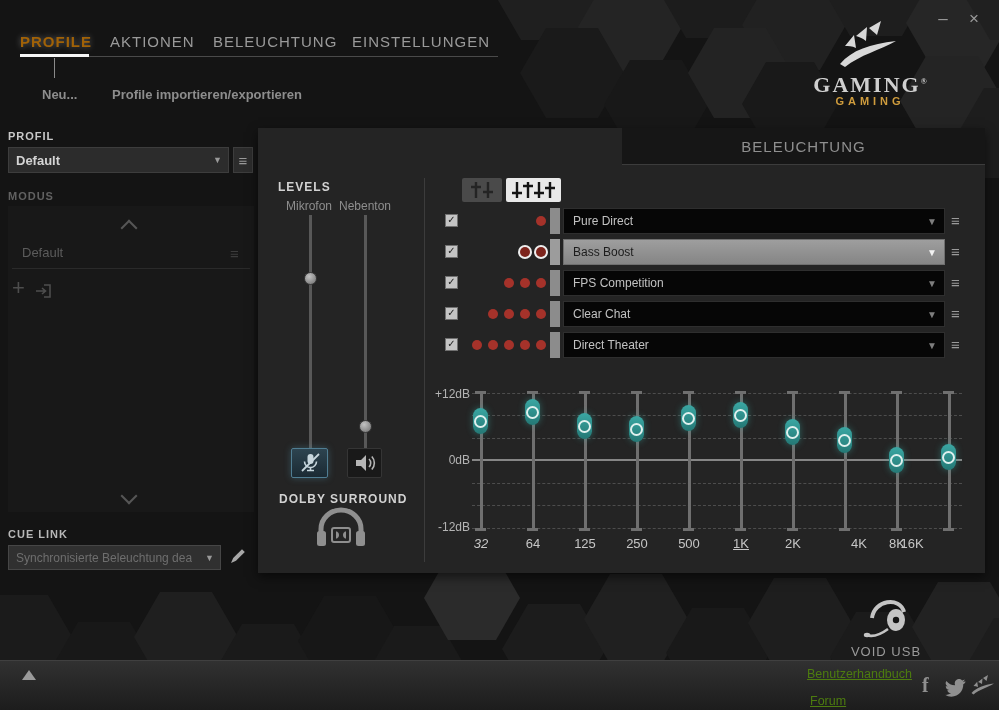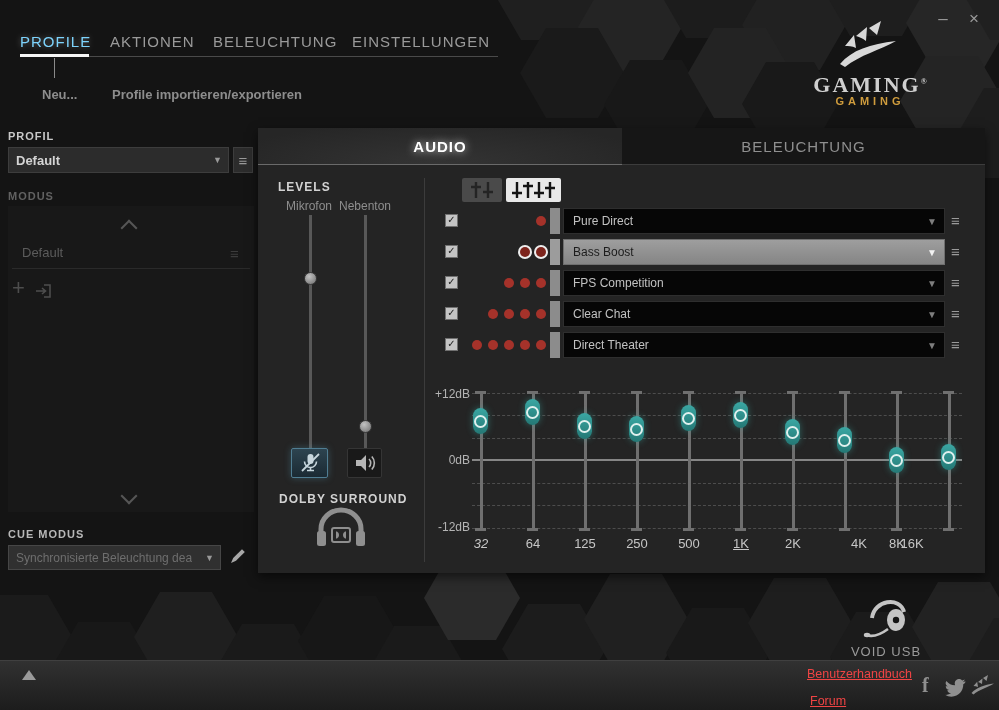--- a/index.html
+++ b/index.html
@@ -3,21 +3,21 @@
 <meta charset="utf-8">
 <style>
   html,body{margin:0;padding:0;background:#0c0c0c}
   .app{position:relative;width:999px;height:710px;overflow:hidden;background:#141414;
        font-family:"Liberation Sans",sans-serif;color:#ccc;user-select:none}
   .ab{position:absolute}
   .hex{position:absolute;clip-path:polygon(25% 0,75% 0,100% 50%,75% 100%,25% 100%,0 50%)}
 
   
   .navitem{font-size:15px;letter-spacing:1px;color:#9a9a9a;cursor:pointer;white-space:nowrap}
-  .navitem.active{color:#7dd3fc;font-weight:400;text-shadow:0 0 6px rgba(255,255,255,.35)}
+  .navitem.active{color:#a16207;font-weight:700;text-shadow:0 0 6px rgba(255,255,255,.35)}
   .subnavitem{font-size:13px;font-weight:700;color:#8d8d8d;cursor:pointer;white-space:nowrap}
   .winbtn{color:#9a9a9a;font-size:17px;line-height:22px;text-align:center;cursor:pointer}
 
   
   .brandname{font-family:"Liberation Serif",serif;font-weight:700;font-size:22px;letter-spacing:2px;
              color:#cfcfcf;text-align:center}
   .brandname sup{font-size:8px;letter-spacing:0}
   .brandsub{font-size:11px;font-weight:700;letter-spacing:4px;color:#cf9c3d;text-align:center}
 
   
@@ -81,21 +81,21 @@
             background:linear-gradient(#3aa7a3,#247875);box-shadow:0 0 7px rgba(60,170,165,.45)}
   .eqring{position:absolute;left:50%;top:50%;width:9px;height:9px;margin:-6.5px 0 0 -6.5px;
           border:2px solid #dff0ee;border-radius:50%}
   .bandlabel{font-size:13px;color:#c6c6c6;text-align:center}
   .ylabel{font-size:12px;color:#b4b4b4;text-align:right}
 
   
   .footer{background:linear-gradient(#313131,#1c1c1c);border-top:1px solid #404040}
   .uparrow{width:0;height:0;border-left:7px solid transparent;border-right:7px solid transparent;
            border-bottom:10px solid #9a9a9a;cursor:pointer}
-  .link{font-size:12.5px;color:#ef4444;text-decoration:underline;cursor:pointer;white-space:nowrap}
+  .link{font-size:12.5px;color:#4d7c0f;text-decoration:underline;cursor:pointer;white-space:nowrap}
   .devname{font-size:13px;letter-spacing:1px;color:#9a9a9a;text-align:center}
   .social{color:#8f8f8f;cursor:pointer}
   .fbglyph{font-family:"Liberation Serif",serif;font-weight:700;font-size:20px;color:#8f8f8f;cursor:pointer}
 </style>
 </head>
 <body>
 
 <div class="app">
 
   <div class="ab" id="hexlayer" style="left:0;top:0;width:999px;height:710px">
@@ -170,33 +170,32 @@
   <div class="ab" style="left:12px;top:268px;width:238px;height:1px;background:#2a2a2a"></div>
   <div class="ab plus" style="left:12px;top:279px">+</div>
   <div class="ab" style="left:34px;top:283px;width:18px;height:16px;color:#4d4d4d">
     <svg width="18" height="16" viewBox="0 0 18 16">
         <path d="M10 2 h6 v12 h-6" fill="none" stroke="currentColor" stroke-width="1.6"></path>
         <path d="M2 8 h9 M8 5 l3.5 3 L8 11" fill="none" stroke="currentColor" stroke-width="1.6"></path>
       </svg>
   </div>
   <div class="ab chev down" style="left:123px;top:490px"></div>
 
-  <div class="ab sidelabel" style="left:8px;top:528px;color:#b8b8b8">CUE MODUS</div>
+  <div class="ab sidelabel" style="left:8px;top:528px;color:#b8b8b8">CUE LINK</div>
   <div class="ab select dim" style="left:8px;top:545px;width:213px;height:25px">
     <span class="txt">Synchronisierte Beleuchtung dea</span>
     <span class="arrow">▼</span>
   </div>
   <div class="ab" style="left:229px;top:547px;width:18px;height:18px;color:#a8a8a8">
     <svg width="18" height="18" viewBox="0 0 18 18">
         <path d="M2 16 l2.2-5 L13 2.2 15.8 5 7 13.8 Z" fill="currentColor"></path>
       </svg>
   </div>
 
   <div class="ab panel" style="left:258px;top:128px;width:727px;height:445px"></div>
-  <div class="ab tab audio" style="left:258px;top:128px;width:364px;height:37px">AUDIO</div>
   <div class="ab tab licht" style="left:622px;top:128px;width:363px;height:37px">BELEUCHTUNG</div>
 
   <div class="ab seclabel" style="left:278px;top:180px">LEVELS</div>
   <div class="ab minor" style="left:286px;top:199px">Mikrofon</div>
   <div class="ab minor" style="left:339px;top:199px">Nebenton</div>
   <div class="ab vtrack" style="left:309px;top:215px;height:235px"></div>
   <div class="ab vtrack" style="left:364px;top:215px;height:235px"></div>
   <div class="ab knob" id="knob0" style="left: 304px; top: 272px;"></div>
   <div class="ab knob" id="knob1" style="left: 359px; top: 420px;"></div>
 

